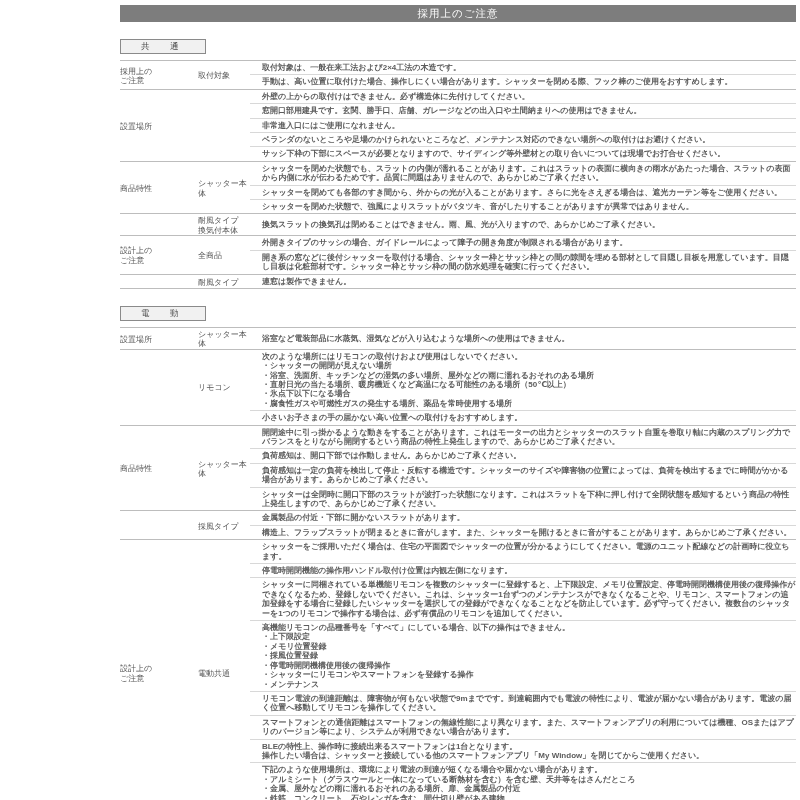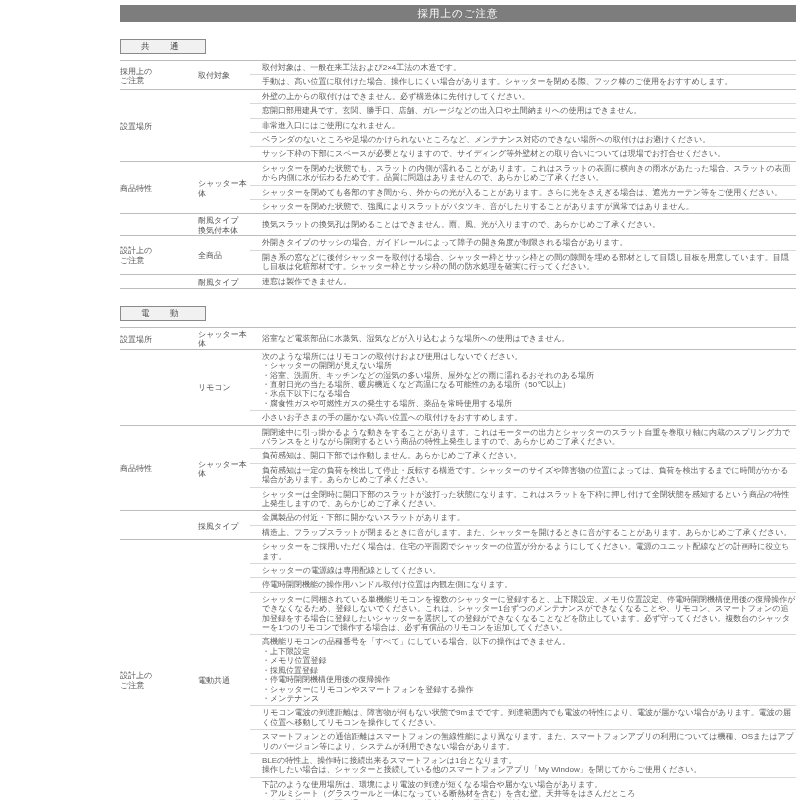--- a/index.html
+++ b/index.html
@@ -25,21 +25,21 @@
     font-size:8.5px;color:#4a4a4a;letter-spacing:6px;text-align:center;
     line-height:9px;
   }
   
   .sec-table{border-bottom:1px solid #bdbdbd;}
   .group{display:flex;border-top:1px solid #bdbdbd;align-items:center;}
   .col1{width:46px;flex:none;padding-top:2px;}
   .col2{width:52px;flex:none;padding-top:2px;margin-left:32px;}
   .col3{flex:1;min-width:0;}
   .lbl-line{font-size:8px;line-height:9.4px;color:#555555;}
-  .item{padding:2px 0 2px 12px;}
+  .item{padding:2px 0 2px 12px;font-weight:bold;}
   .item + .item{border-top:1px solid #d8d8d8;}
   .line{font-size:8px;line-height:9.4px;color:#5c5c5c;word-break:break-all;}
 </style>
 </head>
 <body>
 
 <div class="doc">
   <div class="title-bar">採用上のご注意</div>
   <div id="sections">
       <div class="section"><div class="sec-head">共　通</div><div class="sec-table">
@@ -218,23 +218,20 @@
               <div class="lbl-line">ご注意</div>
             </div>
             <div class="col2">
               <div class="lbl-line">電動共通</div>
             </div>
             <div class="col3">
               <div class="item">
                 <div class="line">シャッターをご採用いただく場合は、住宅の平面図でシャッターの位置が分かるようにしてください。電源のユニット配線などの計画時に役立ちます。</div>
               </div>
               <div class="item">
-                <div class="line">シャッターの電源線は専用配線としてください。</div>
-              </div>
-              <div class="item">
                 <div class="line">停電時開閉機能の操作用ハンドル取付け位置は内観左側になります。</div>
               </div>
               <div class="item">
                 <div class="line">シャッターに同梱されている単機能リモコンを複数のシャッターに登録すると、上下限設定、メモリ位置設定、停電時開閉機構使用後の復帰操作ができなくなるため、登録しないでください。これは、シャッター1台ずつのメンテナンスができなくなることや、リモコン、スマートフォンの追加登録をする場合に登録したいシャッターを選択しての登録ができなくなることなどを防止しています。必ず守ってください。複数台のシャッターを1つのリモコンで操作する場合は、必ず有償品のリモコンを追加してください。</div>
               </div>
               <div class="item">
                 <div class="line">高機能リモコンの品種番号を「すべて」にしている場合、以下の操作はできません。</div>
                 <div class="line">・上下限設定</div>
                 <div class="line">・メモリ位置登録</div>
                 <div class="line">・採風位置登録</div>

